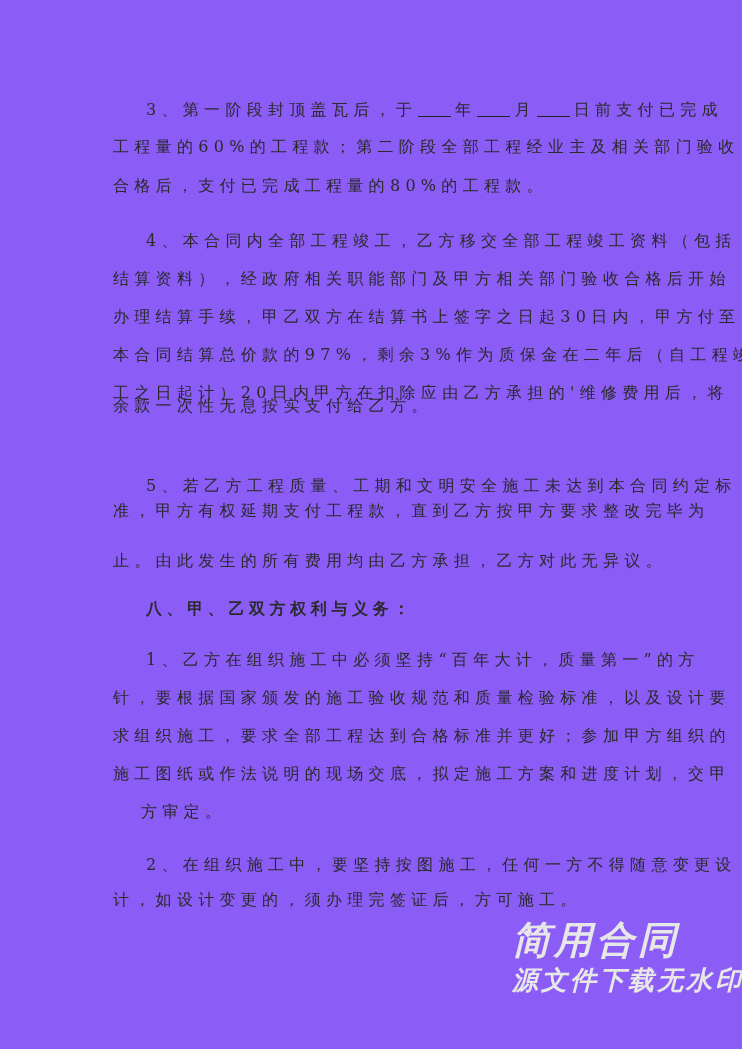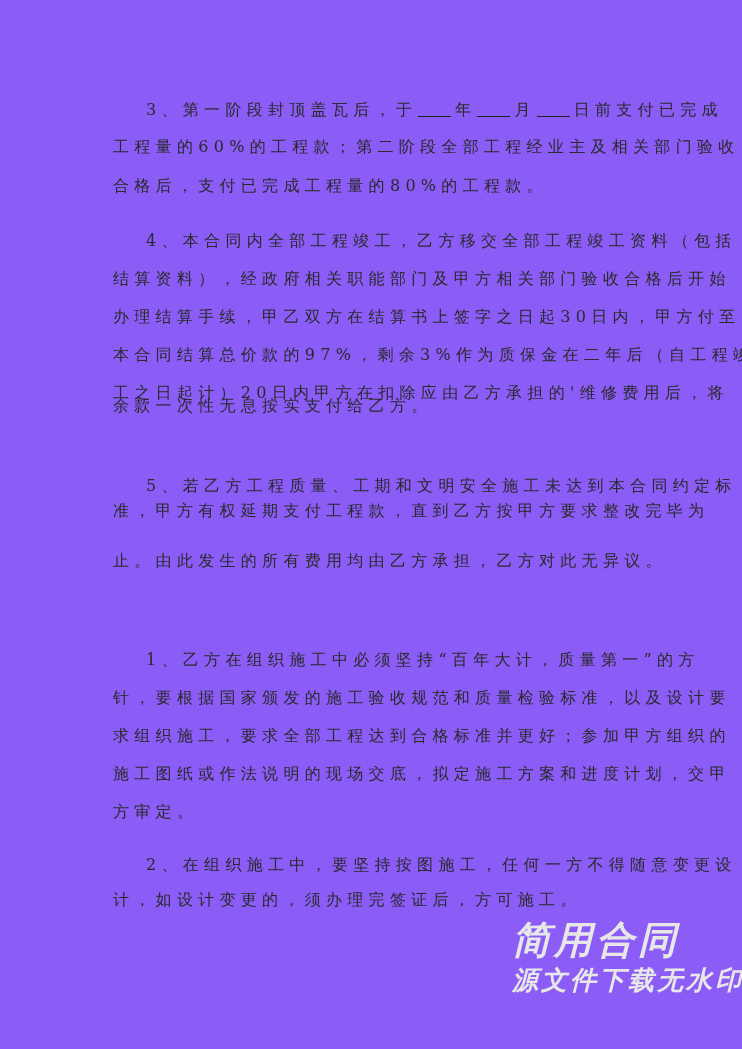--- a/index.html
+++ b/index.html
@@ -86,27 +86,28 @@
     <div class="line" style="top:381px;">工之日起计）20日内甲方在扣除应由乙方承担的'维修费用后，将</div>
     <div class="line" style="top:394px;">余款一次性无息按实支付给乙方。</div>
   </div>
 
   <div>
     <div class="line indent" style="top:474px;">5、若乙方工程质量、工期和文明安全施工未达到本合同约定标</div>
     <div class="line" style="top:488px;margin-top:11px;">准，甲方有权延期支付工程款，直到乙方按甲方要求整改完毕为</div>
     <div class="line" style="top:549px;">止。由此发生的所有费用均由乙方承担，乙方对此无异议。</div>
   </div>
 
+  <div class="line indent heading" style="top:597px;">八、甲、乙双方权利与义务：</div>
 
   <div>
     <div class="line indent" style="top:648px;">1、乙方在组织施工中必须坚持“百年大计，质量第一”的方</div>
     <div class="line" style="top:686px;">针，要根据国家颁发的施工验收规范和质量检验标准，以及设计要</div>
     <div class="line" style="top:724px;">求组织施工，要求全部工程达到合格标准并更好；参加甲方组织的</div>
     <div class="line" style="top:762px;">施工图纸或作法说明的现场交底，拟定施工方案和进度计划，交甲</div>
-    <div class="line" style="top:800px;">方审定。</div>
+    <div class="line" style="top:800px;margin-left:28px;">方审定。</div>
   </div>
 
   <div>
     <div class="line indent" style="top:853px;">2、在组织施工中，要坚持按图施工，任何一方不得随意变更设</div>
     <div class="line" style="top:888px;">计，如设计变更的，须办理完签证后，方可施工。</div>
   </div>
 
   <div class="wm wm-1">简用合同</div>
   <div class="wm wm-2">源文件下载无水印</div>
 

